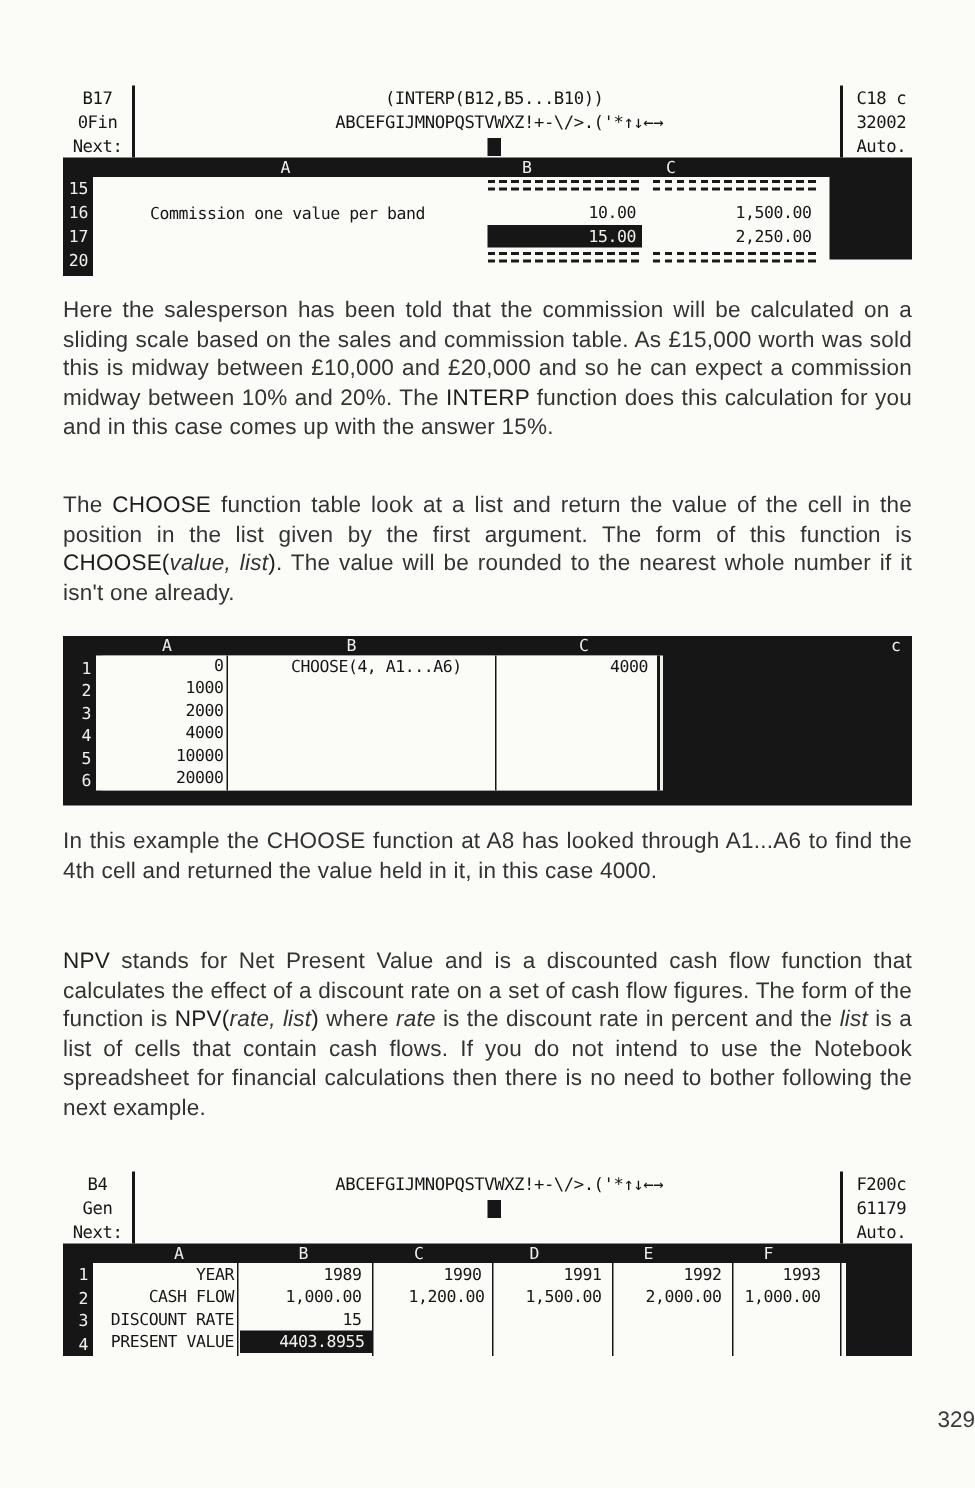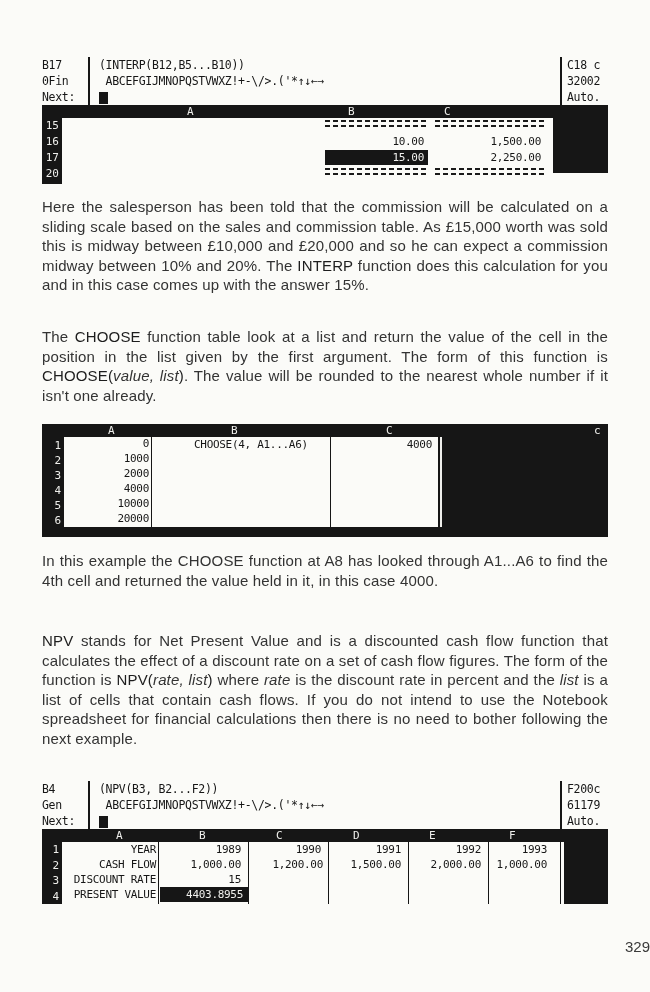--- a/index.html
+++ b/index.html
@@ -17,21 +17,21 @@
     letter-spacing:.15px; color:#333;
   }
   .para b { font-weight:normal; color:#1d1d1d; }
   .para i { font-style:italic; }
   .pagenum { position:absolute; left:0; width:100%; top:938px; text-align:right;
     font-size:15px; color:#3a3a3a; }
 
   
   .sheet { position:absolute; left:42px; width:566px; }
   .status { display:flex; font-family:"DejaVu Sans Mono", monospace;
-    font-size:11.5px; line-height:16px; color:#161616; letter-spacing:-0.3px; }
+    font-size:11.5px; line-height:16px; color:#161616; letter-spacing:-0.3px;text-align:center; }
   .status .lcol { width:46px; }
   .status .mid { flex:1; border-left:2px solid #161616; border-right:2px solid #161616;
     padding-left:9px; }
   .status .mid div { white-space:pre; }
   .status .rcol { width:41px; padding-left:5px; }
   .cursor { display:inline-block; width:9px; height:12px; background:#161616;
     vertical-align:middle; margin-top:1px; }
   .colband { position:relative; height:13px; background:#161616; }
   .colband span { position:absolute; top:0; line-height:13px;
     font-family:"DejaVu Sans Mono", monospace; font-size:11px; color:#efefec; }
@@ -112,20 +112,21 @@
       <span style="left:402px">C</span>
     </div>
     <div class="s1grid">
       <div class="rowstrip">
         <div>15</div>
         <div>16</div>
         <div>17</div>
         <div>20</div>
       </div>
       <div class="s1area">
+        <div class="cellmono a16">Commission one value per band</div>
         <div class="colB">
           <div class="dash2" style="top:2px">
               <div class="dl"></div>
               <div class="dl"></div>
             </div>
           <div class="cv cellmono" style="top:16px">10.00</div>
           <div class="cv cellmono sel" style="top:32px">15.00</div>
           <div class="dash2" style="top:50px">
               <div class="dl"></div>
               <div class="dl"></div>
@@ -187,21 +188,20 @@
   <p class="para" style="top:631px"><b>NPV</b><span> stands for Net Present Value and is a discounted cash flow function that calculates the effect of a discount rate on a set of cash flow figures. The form of the function is </span><b>NPV(</b><i>rate, list</i><b>)</b><span> where </span><i>rate</i><span> is the discount rate in percent and the </span><i>list</i><span> is a list of cells that contain cash flows. If you do not intend to use the Notebook spreadsheet for financial calculations then there is no need to bother following the next example.</span></p>
 
   <div class="sheet s3">
     <div class="status">
       <div class="lcol">
         <div>B4</div>
         <div>Gen</div>
         <div>Next:</div>
       </div>
       <div class="mid">
-        <div>(NPV(B3, B2...F2))</div>
         <div> ABCEFGIJMNOPQSTVWXZ!+-\/&gt;.('*↑↓←→</div>
         <div><span class="cursor"></span></div>
       </div>
       <div class="rcol">
         <div>F200c</div>
         <div>61179</div>
         <div>Auto.</div>
       </div>
     </div>
     <div class="colband">

